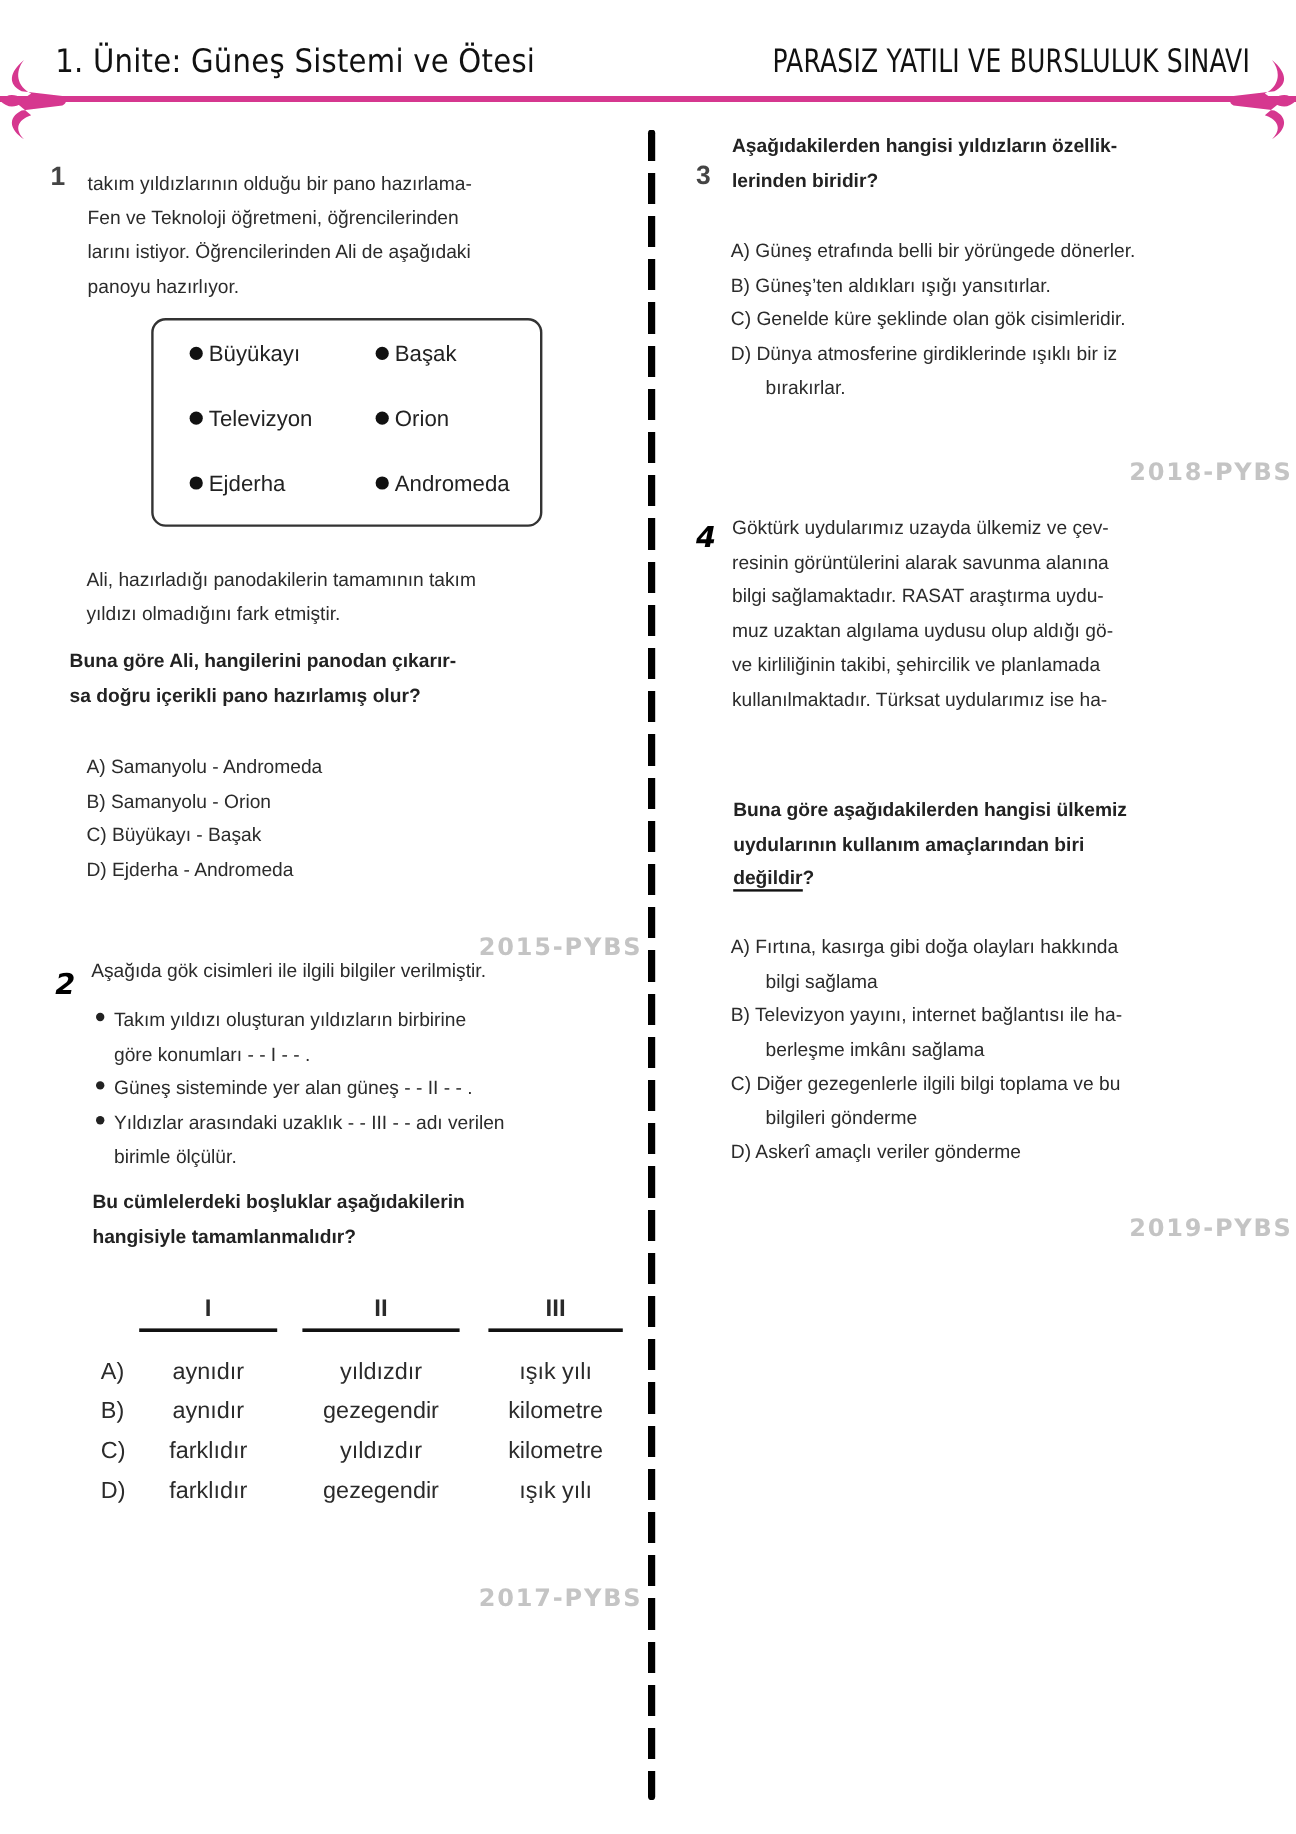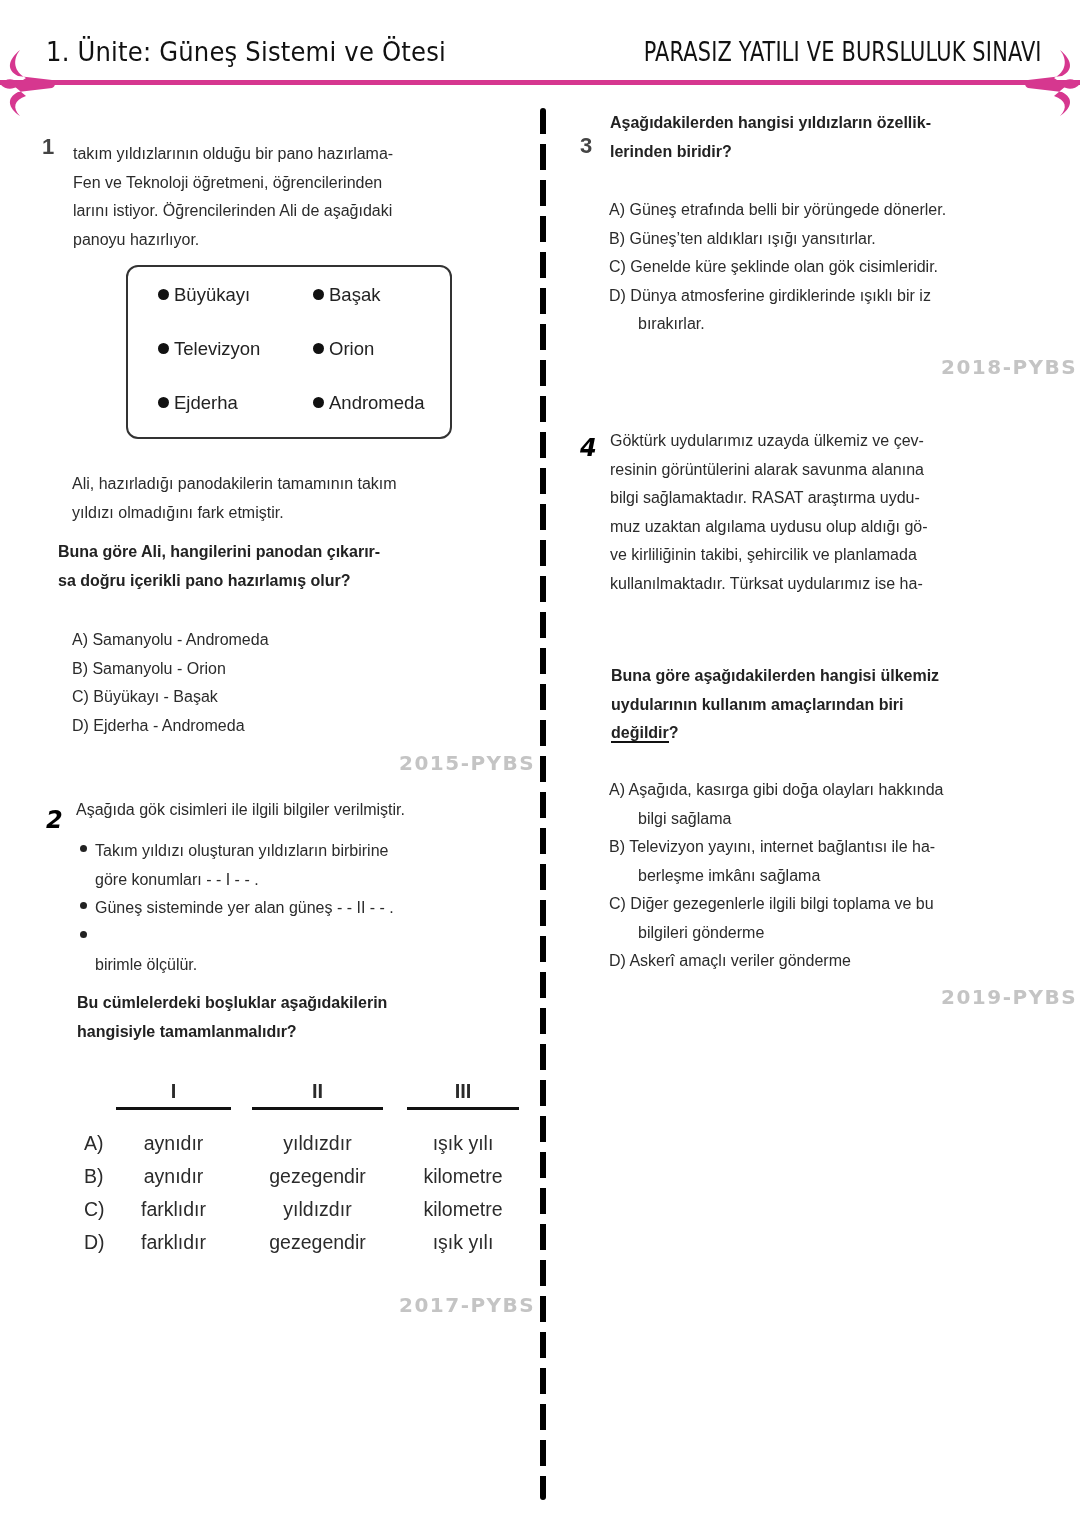--- a/index.html
+++ b/index.html
@@ -18,21 +18,21 @@
   .divider { position:absolute; left:540px; top:108px; width:6px; height:1392px;
              background-image:repeating-linear-gradient(to bottom,#000 0 26px, transparent 26px 36px);
              border-radius:3px; }
 
   .qnum { position:absolute; font-weight:bold; font-size:22px; }
   .qnum.gray { color:#444; }
   .qnum.hand { font-family:"DejaVu Sans", sans-serif; font-style:italic; color:#000; font-size:24px; }
 
   .p { position:absolute; font-size:16px; line-height:28.5px; color:#2b2b2b; }
   .b { font-weight:bold; color:#222; }
-  .src { position:absolute; font-size:20px; font-weight:bold; color:#c4c4c4; letter-spacing:1.5px; font-family:"DejaVu Sans", sans-serif; }
+  .src { position:absolute; font-size:20px; font-weight:bold; color:#c4c4c4; letter-spacing:1.5px; font-family:"DejaVu Sans", sans-serif;margin-top:26px; }
 
   .opt { display:block; }
 
   
   .board { position:absolute; left:126px; top:265px; width:326px; height:174px;
            border:2px solid #333; border-radius:12px; box-sizing:border-box; }
   .board-item { position:absolute; font-size:18.5px; color:#222; }
   .dot { display:inline-block; width:11px; height:11px; border-radius:50%; background:#111; margin-right:5px; vertical-align:1px; }
 
   .bullet { display:block; padding-left:22px; text-indent:-18px; }
@@ -95,21 +95,21 @@
   <span class="opt">D) Ejderha - Andromeda</span>
 </div>
 <div class="src" style="left:399px;top:751px;">2015-PYBS</div>
 
 <div class="qnum hand" style="left:46px;top:806px;">2</div>
 <div class="p" style="left:76px;top:796px;">Aşağıda gök cisimleri ile ilgili bilgiler verilmiştir.</div>
 <div class="p" style="left:76px;top:837px;">
   <span class="bullet"><span class="bdot"></span><span>Takım yıldızı oluşturan yıldızların  birbirine</span></span>
   <span class="opt" style="padding-left:19px;">göre konumları - - I - - .</span>
   <span class="bullet"><span class="bdot"></span><span>Güneş sisteminde yer alan güneş  - - II - - .</span></span>
-  <span class="bullet"><span class="bdot"></span></span>
+  <span class="bullet"><span class="bdot"></span><span>Yıldızlar arasındaki uzaklık - - III - - adı verilen</span></span>
   <span class="opt" style="padding-left:19px;">birimle ölçülür.</span>
 </div>
 <div class="p b" style="left:77px;top:989px;">
   <span class="opt">Bu cümlelerdeki boşluklar aşağıdakilerin</span>
   <span class="opt">hangisiyle tamamlanmalıdır?</span>
 </div>
 
 <div class="tcol-head" style="left:116px;width:115px;">I</div>
 <div class="tcol-head" style="left:252px;width:131px;">II</div>
 <div class="tcol-head" style="left:407px;width:112px;">III</div>
@@ -168,21 +168,21 @@
   <span class="opt">ve kirliliğinin takibi, şehircilik ve planlamada</span>
   <span class="opt">kullanılmaktadır. Türksat uydularımız ise ha-</span>
 </div>
 <div class="p b" style="left:611px;top:662px;">
   <span class="opt">Buna göre aşağıdakilerden hangisi ülkemiz</span>
   <span class="opt">uydularının kullanım amaçlarından biri</span>
   <span class="opt"><span class="underline">değildir</span><span>?</span></span>
 </div>
 <div class="p" style="left:609px;top:776px;width:460px;">
   <span class="opt">
-    <span class="opt">A) Aşağıda, kasırga gibi doğa olayları hakkında</span>
+    <span class="opt">A) Fırtına, kasırga gibi doğa olayları hakkında</span>
     <span class="opt" style="padding-left:29px;">bilgi sağlama</span>
   </span>
   <span class="opt">
     <span class="opt">B) Televizyon yayını, internet bağlantısı ile ha-</span>
     <span class="opt" style="padding-left:29px;">berleşme imkânı sağlama</span>
   </span>
   <span class="opt">
     <span class="opt">C) Diğer gezegenlerle ilgili bilgi toplama ve bu</span>
     <span class="opt" style="padding-left:29px;">bilgileri gönderme</span>
   </span>

